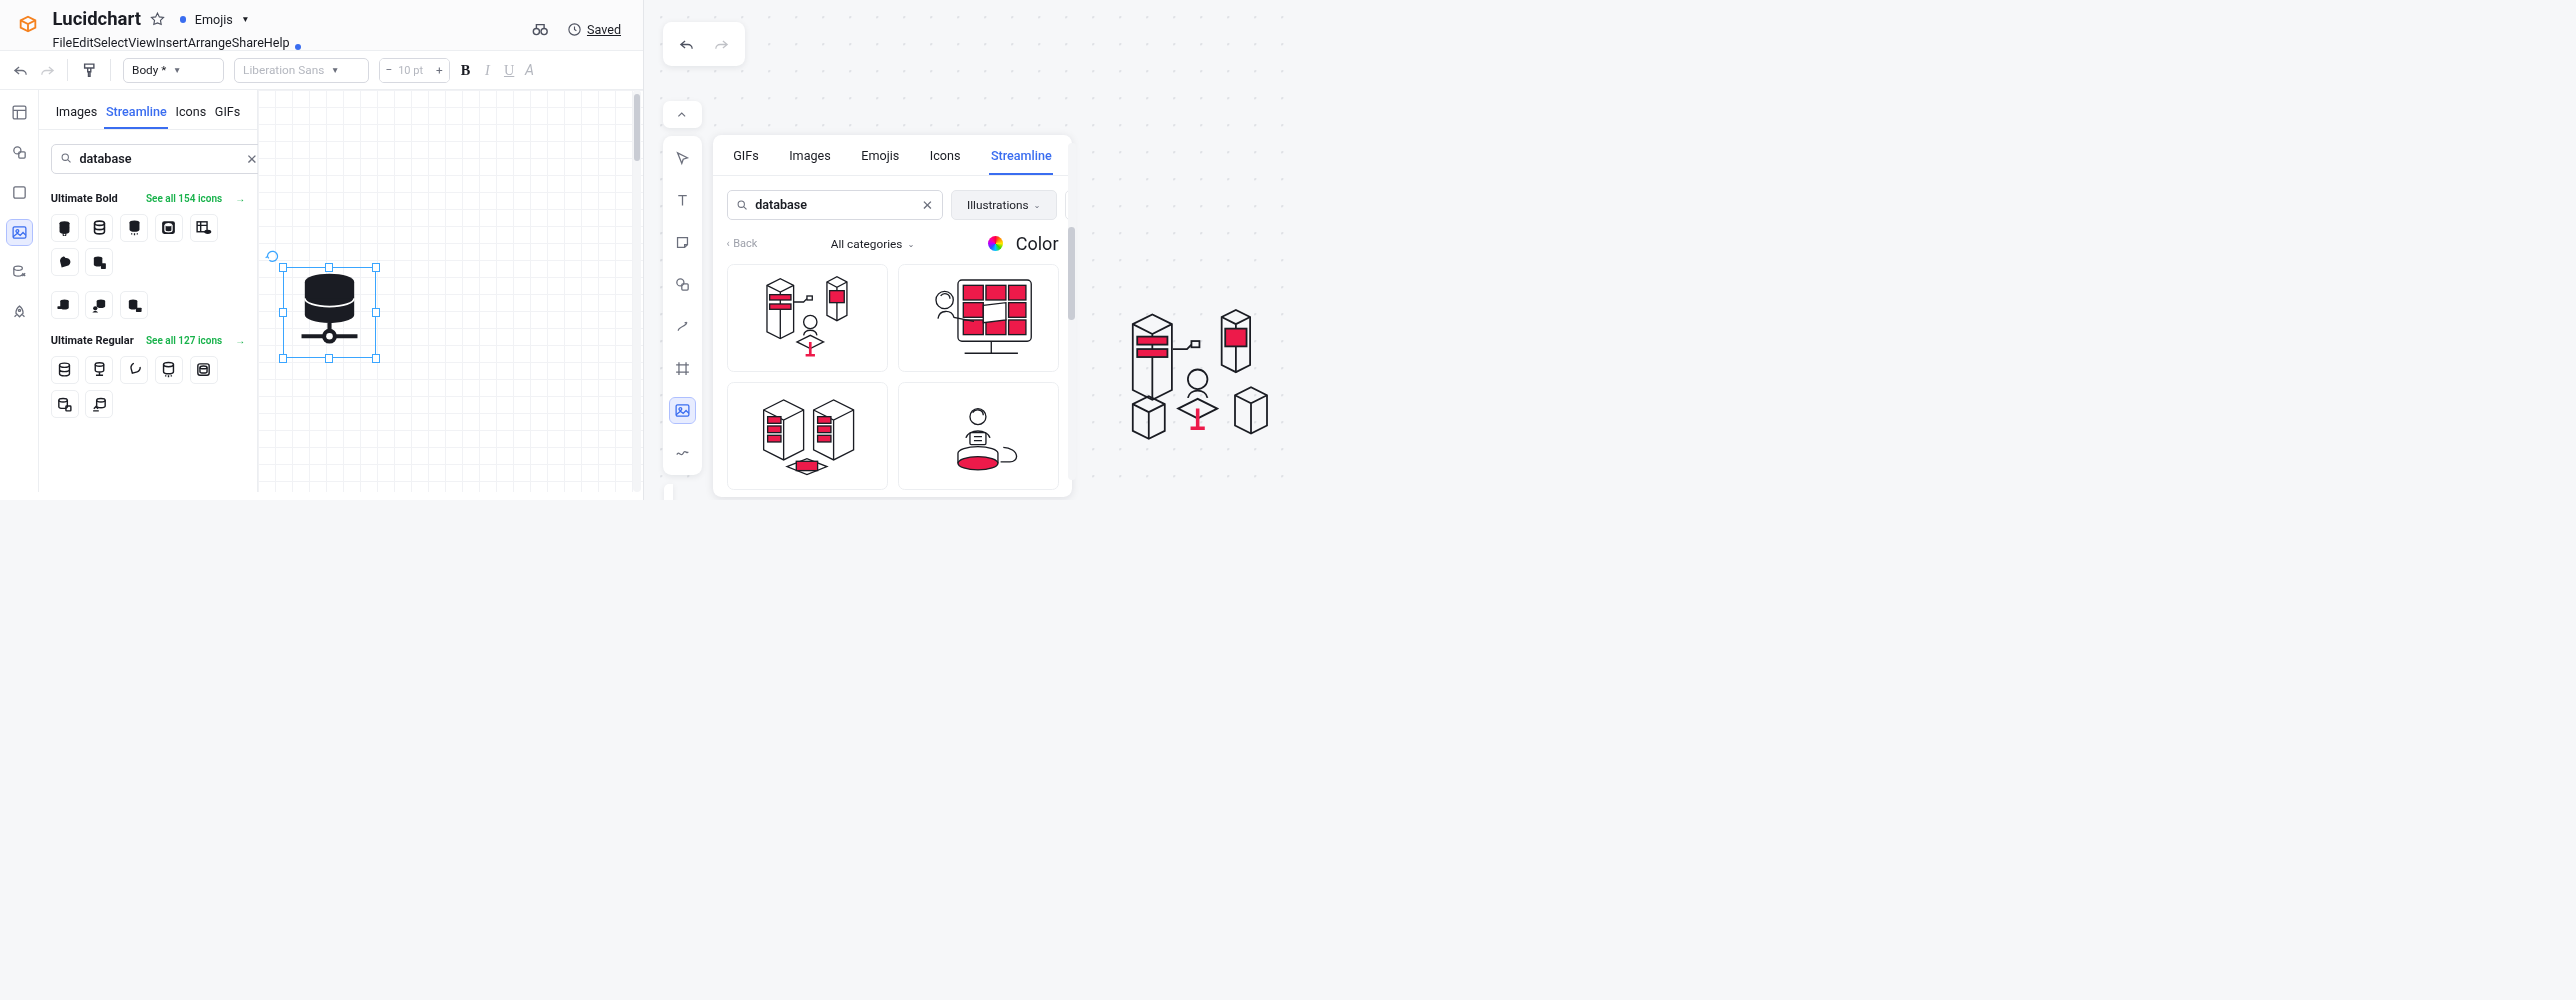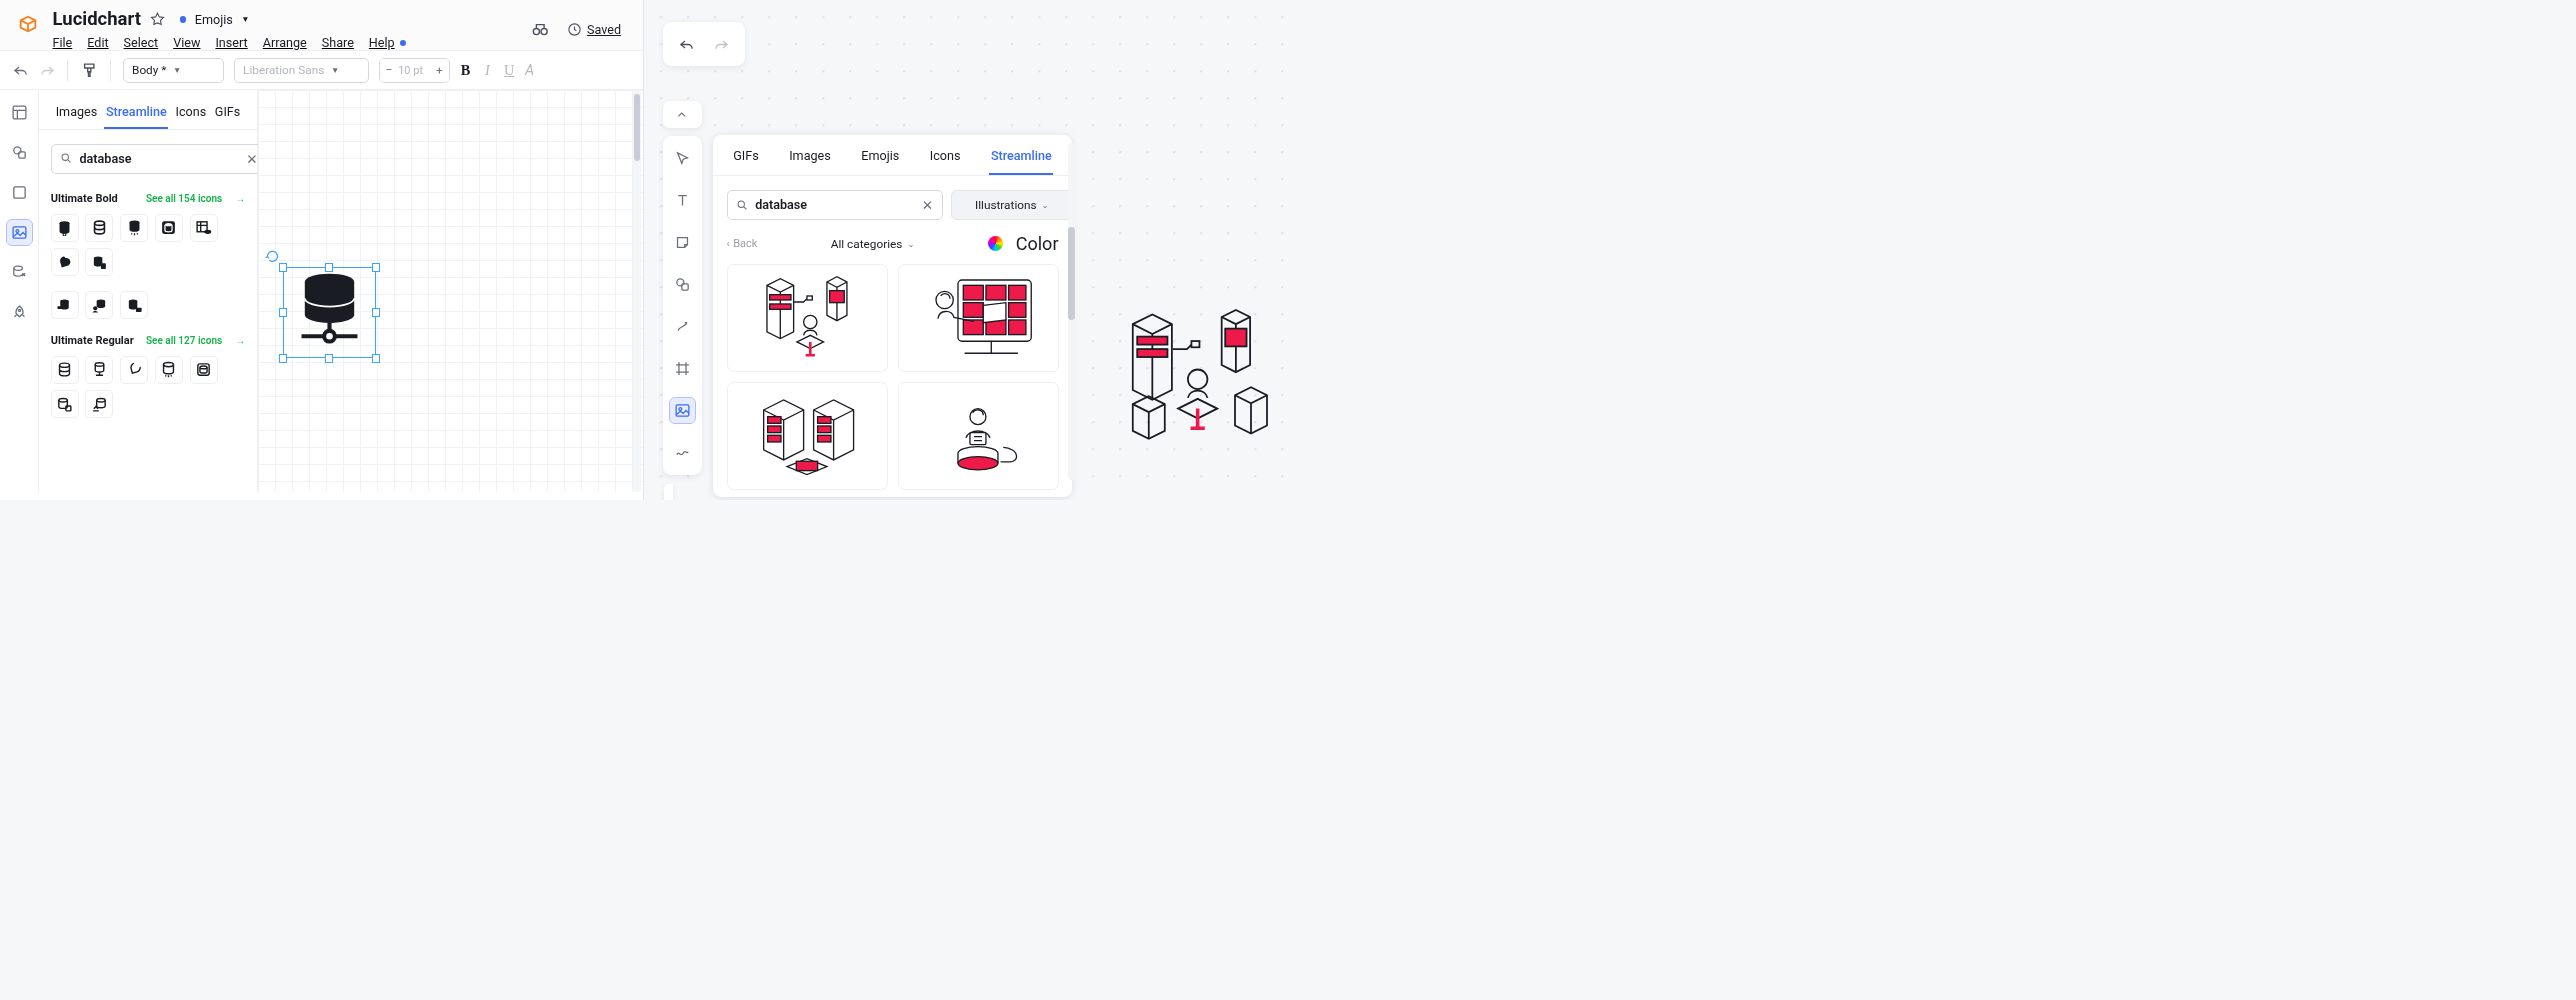--- a/index.html
+++ b/index.html
@@ -11,23 +11,23 @@
   
   .lc-header { padding: 8.4px 17px 0 17px; display: flex; align-items: flex-start; background: #fbfbfc; border-bottom: 0.8px solid #eceef1; }
   .lc-logo { width: 22px; height: 22px; margin-top: 5px; margin-right: 13.5px; }
   .lc-title-block { flex: 0 0 auto; }
   .lc-title-row { display: flex; align-items: center; gap: 8.4px; }
   .lc-title { font-size: 18.5px; font-weight: 700; color: #1a1c23; }
   .lc-star { width: 17px; height: 17px; stroke: #4e5260; fill: none; }
   .lc-dot  { width: 6.7px; height: 6.7px; border-radius: 50%; background: #3a6df0; margin-left: 5px; }
   .lc-draft{ font-size: 12.6px; color: #1a1c23; }
   .lc-draft-caret { font-size: 8.4px; color: #1a1c23; }
-  .lc-menubar { display: flex; gap: 15px; margin-top: 5px; text-decoration: underline; }
+  .lc-menubar { display: flex; margin-top: 5px; }
   .lc-menubar span { font-size: 12.6px; color: #1a1c23; cursor: pointer; }
-  .lc-menu-help { display: flex; align-items: center; gap: 5px; }
+  .lc-menu-help { display: flex; align-items: flex-end; gap: 5px; }
   .lc-blue-dot { width: 6.7px; height: 6.7px; border-radius: 50%; background: #3a6df0; }
   .lc-header-right { margin-left: auto; display: flex; align-items: center; gap: 17px; padding-top: 11.8px; padding-right: 5px; }
   .lc-saved-wrap { display:flex; align-items:center; gap:5px; }
   .lc-saved { text-decoration: underline; font-size: 12.6px; color: #1a1c23; }
 
   .lc-toolbar { display: flex; align-items: center; height: 39px; padding: 0 11.8px; gap: 10px; border-bottom: 0.8px solid #eceef1; background:#fff; }
   .lc-toolbar .tb-sep { width:0.8px; height:22px; background:#e4e6ea; margin:0 1.7px; }
   .lc-undo, .lc-redo { width:17px; height:17px; stroke:#6b6f7c; fill:none; }
   .lc-redo { opacity:.35; }
   .lc-paint { width:18.5px; height:18.5px; }
@@ -101,21 +101,21 @@
   .rp-rail .rail-item.active { background:#e7ecff; color:#3a6df0; outline:0.8px solid #aebfff; }
   .rp-rail-stub  { width:8.4px; height:51px; background:#fff; border-radius:5px 0 0 5px; box-shadow:0 1.7px 6.7px rgba(16,20,40,.08); margin-top:8.4px; align-self:flex-start; margin-left:1.7px; }
 
   .rp-panel { position:absolute; top:135px; left:69px; width:359px; background:#fff; border-radius:8.4px; box-shadow:0 1.7px 8.4px rgba(16,20,40,.10); overflow:hidden; display:flex; flex-direction:column; height:362px; }
   .rp-tabs { display:flex; justify-content:space-between; padding:8.4px 18.5px 0; border-bottom:0.8px solid #eceef1; }
   .rp-tab { font-size:12.6px; color:#1a1c23; padding:5px 1.7px 10px; cursor:pointer; }
   .rp-tab.active { color:#3a6df0; border-bottom:2.5px solid #3a6df0; font-weight:500; }
   .rp-search-row { display:flex; align-items:center; gap:8.4px; padding:13.5px 13.5px; }
   .rp-search { flex:1; display:flex; align-items:center; height:30px; border:0.8px solid #d7d9e0; border-radius:5px; padding:0 8.4px; gap:6.7px; }
   .rp-search input { border:none; outline:none; flex:1; font-size:12.6px; color:#1a1c23; font-weight:600; }
-  .rp-type-dd { height:30px; border:0.8px solid #e4e6ea; background:#f2f3f6; border-radius:5px; display:flex; align-items:center; padding:0 23px; font-size:11.8px; gap:5px; color:#1a1c23; }
+  .rp-type-dd { height:30px; border:0.8px solid #e4e6ea; background:#f2f3f6; border-radius:5px; display:flex; align-items:center; padding:0 15px; font-size:11.8px; gap:5px; color:#1a1c23; }
   .rp-filter-row { display:flex; align-items:center; justify-content:space-between; padding:0 13.5px 10px; }
   .rp-back { font-size:11px; color:#9da0aa; display:flex; align-items:center; gap:3.4px; }
   .rp-cats { font-size:11.8px; color:#1a1c23; display:flex; align-items:center; gap:5px; }
   .rp-color { display:flex; align-items:center; gap:13px; font-size:18px; color:#1a1c23; }
   .rp-color-wheel { width:15px; height:15px; border-radius:50%;
     background: conic-gradient(#ff0040,#ff8a00,#ffe600,#36d900,#00c8ff,#3052ff,#b700ff,#ff0096,#ff0040); }
   .rp-grid { padding:0 13.5px 13.5px; display:grid; grid-template-columns:1fr 1fr; gap:10px; overflow-y:auto; }
   .rp-tile { border:0.8px solid #eceef1; border-radius:6.7px; height:108px; display:flex; align-items:center; justify-content:center; background:#fff; }
   .rp-tile svg { width:88%; height:88%; }
 

